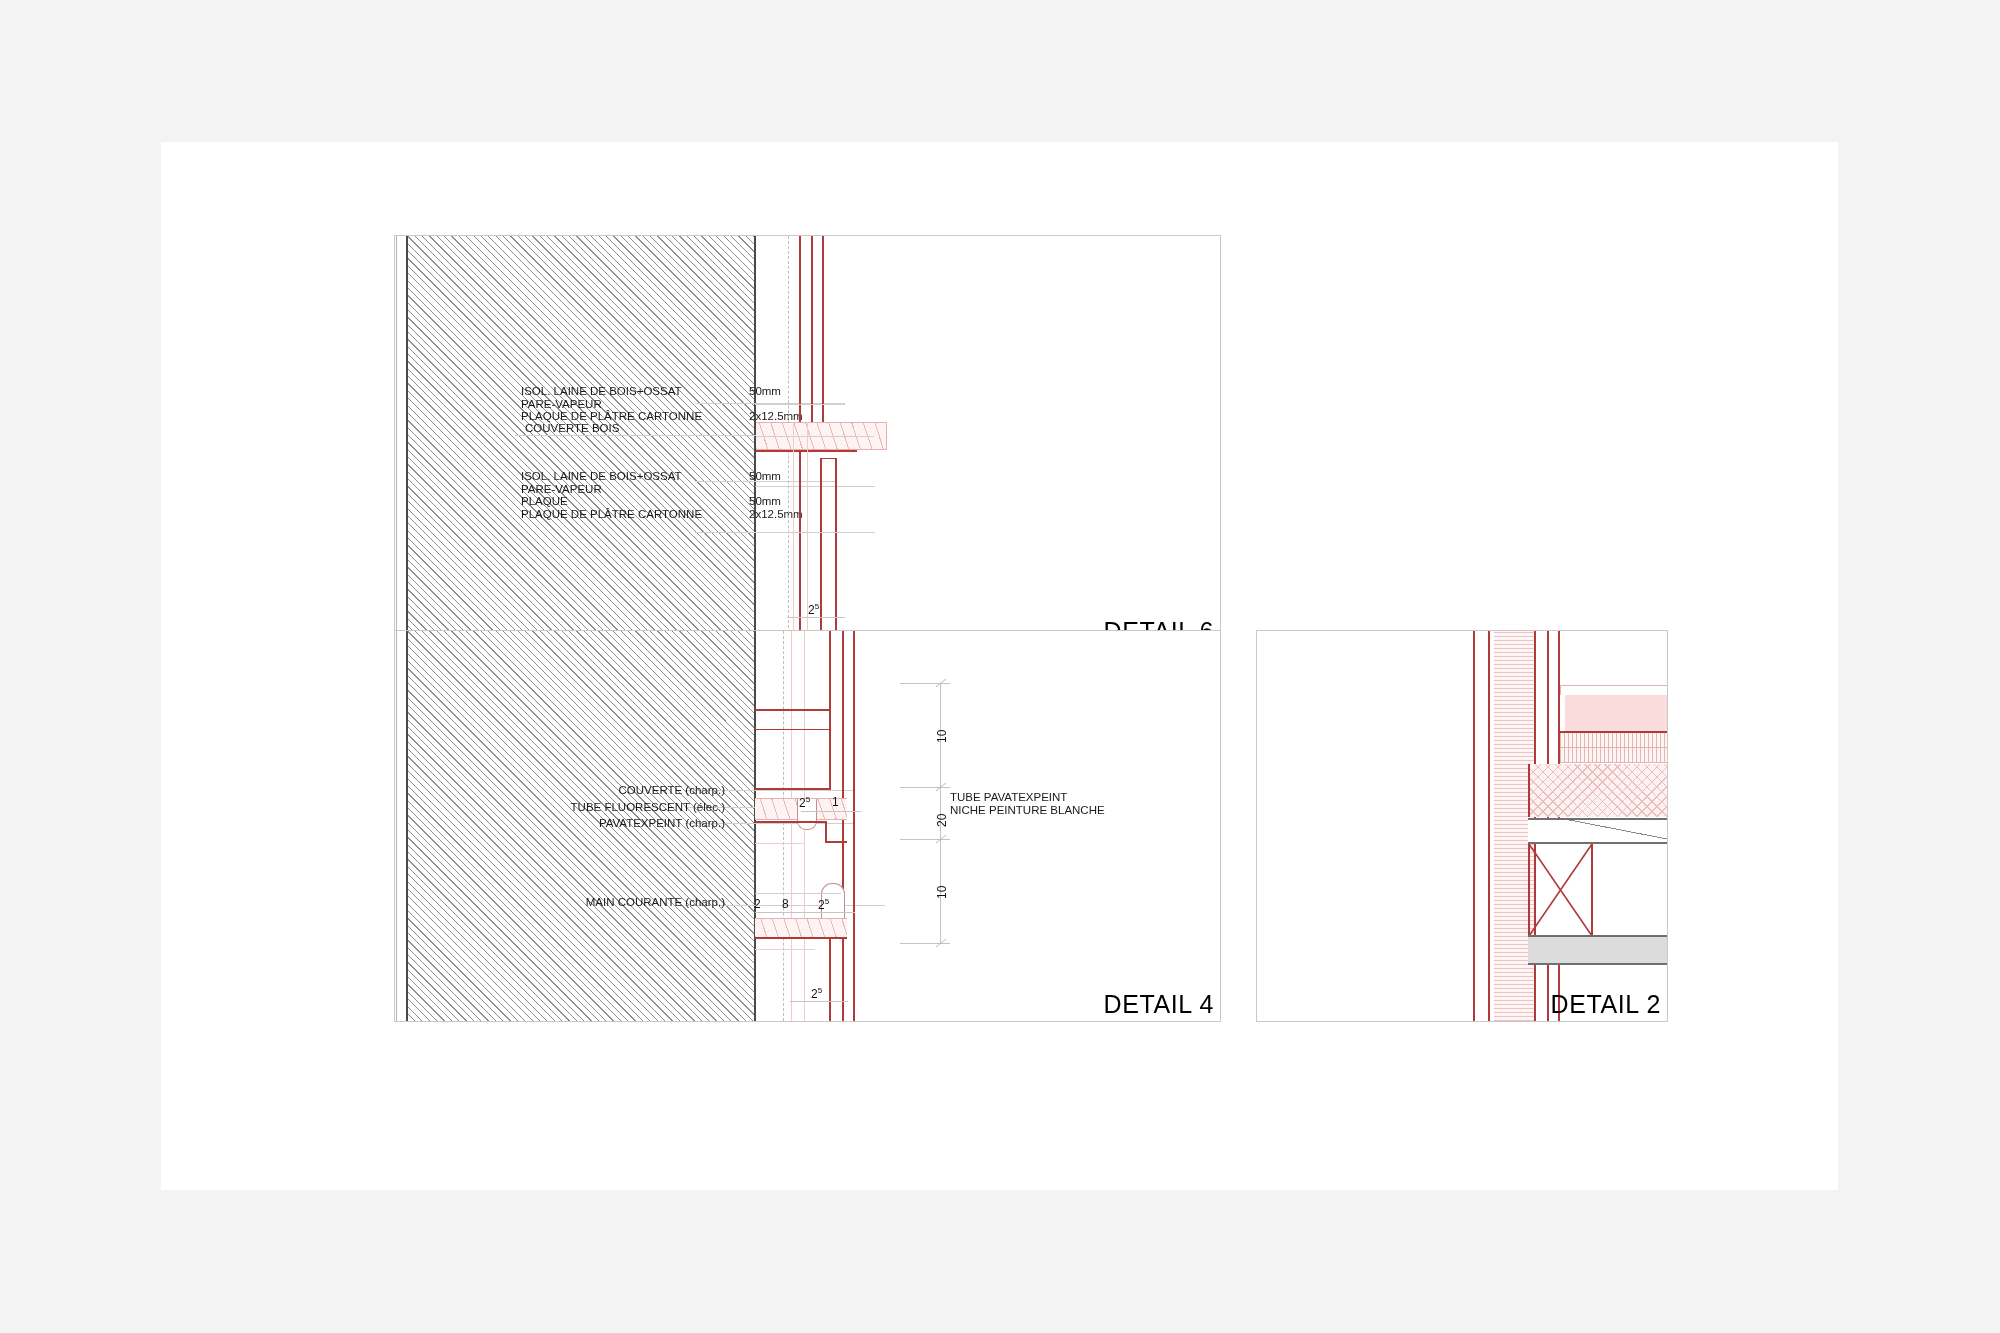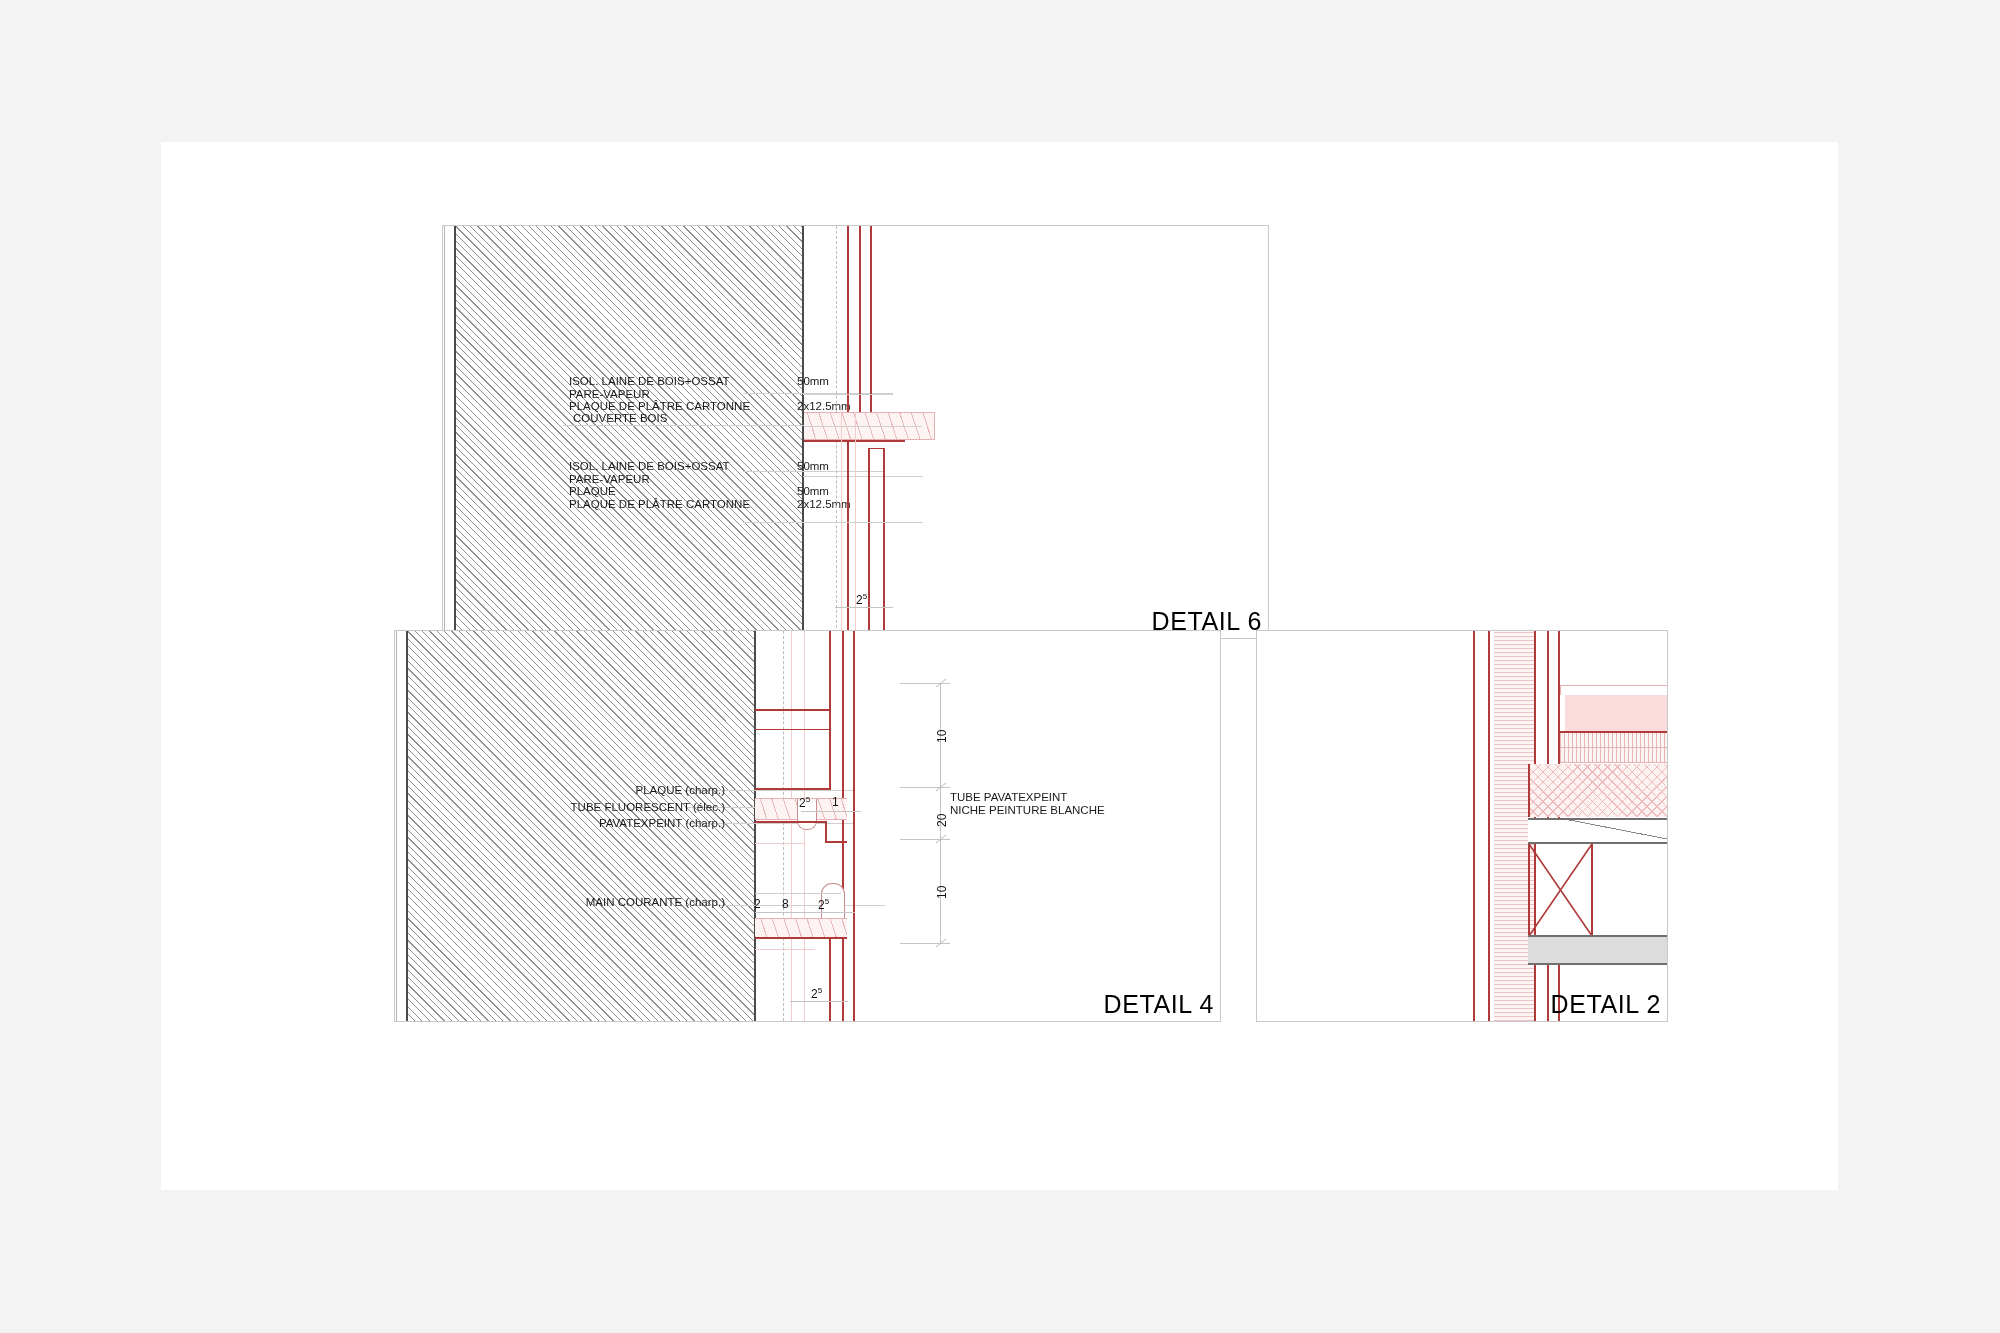--- a/index.html
+++ b/index.html
@@ -137,21 +137,21 @@
   }
   .dimline-h{position:absolute;height:1px;background:#c4c4c4;}
   .dimline-v{position:absolute;width:1px;background:#c4c4c4;}
   svg.brace{position:absolute;overflow:visible;}
 </style>
 </head>
 <body>
 
 <div id="page">
 
-  <div class="panel" style="left:233px;top:83px;width:825px;height:412px;margin-left:48px;">
+  <div class="panel" style="left:233px;top:93px;width:825px;height:412px;">
 
     <div class="wall-hatch" style="left:12px;top:0px;width:348px;height:412px;"></div>
     <div class="wall-edge" style="left:11px;top:0px;height:412px;"></div>
     <div class="wall-edge" style="left:359px;top:0px;height:412px;"></div>
     <div class="wall-edge-thin" style="left:1px;top:0px;height:412px;"></div>
 
     <div class="gl" style="left:300px;top:167px;width:150px;height:1px;"></div>
     <div class="gl" style="left:120px;top:199px;width:330px;height:1px;"></div>
     <div class="gl" style="left:300px;top:245px;width:140px;height:1px;"></div>
     <div class="gl" style="left:300px;top:296px;width:150px;height:1px;"></div>
@@ -214,21 +214,21 @@
     <div class="wall-edge" style="left:11px;top:0px;height:390px;"></div>
     <div class="wall-edge" style="left:359px;top:0px;height:390px;"></div>
     <div class="wall-edge-thin" style="left:1px;top:0px;height:390px;"></div>
 
     <div class="gl" style="left:290px;top:159px;width:170px;height:1px;"></div>
     <div class="gl" style="left:290px;top:176px;width:160px;height:1px;"></div>
     <div class="gl" style="left:290px;top:192px;width:170px;height:1px;"></div>
     <div class="gl" style="left:290px;top:274px;width:200px;height:1px;"></div>
 
     <div class="callout" style="left:60px;top:152px;width:270px;">
-      <span>PLAQUE (charp.)</span>
+      <span>COUVERTE (charp.)</span>
     </div>
     <div class="callout" style="left:60px;top:169px;width:270px;">
       <span>TUBE FLUORESCENT (élec.)</span>
     </div>
     <div class="callout" style="left:60px;top:185px;width:270px;">
       <span>PAVATEXPEINT (charp.)</span>
     </div>
     <div class="callout" style="left:60px;top:264px;width:270px;">
       <span>MAIN COURANTE (charp.)</span>
     </div>

